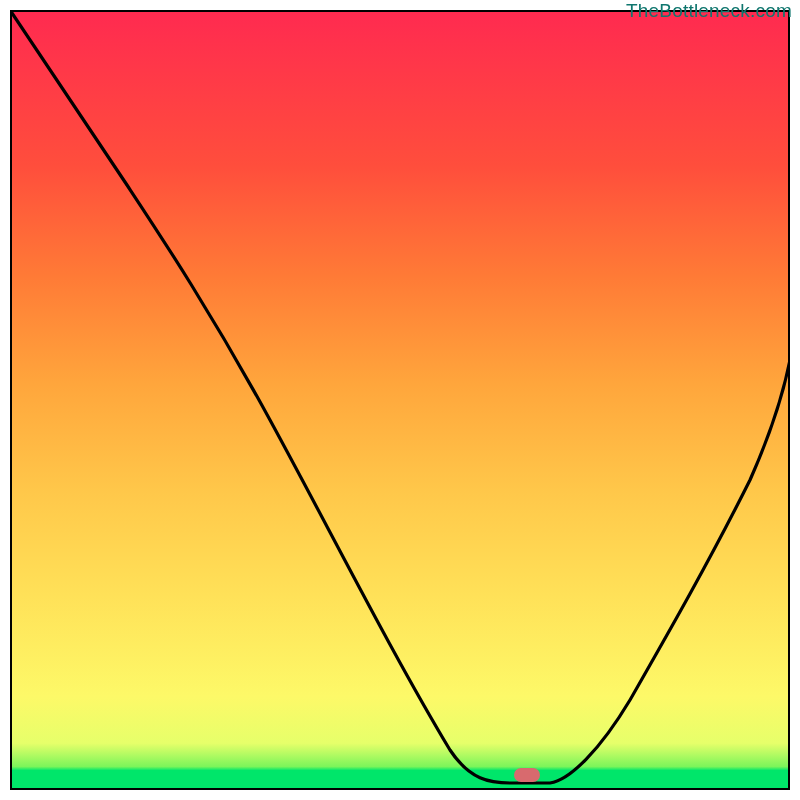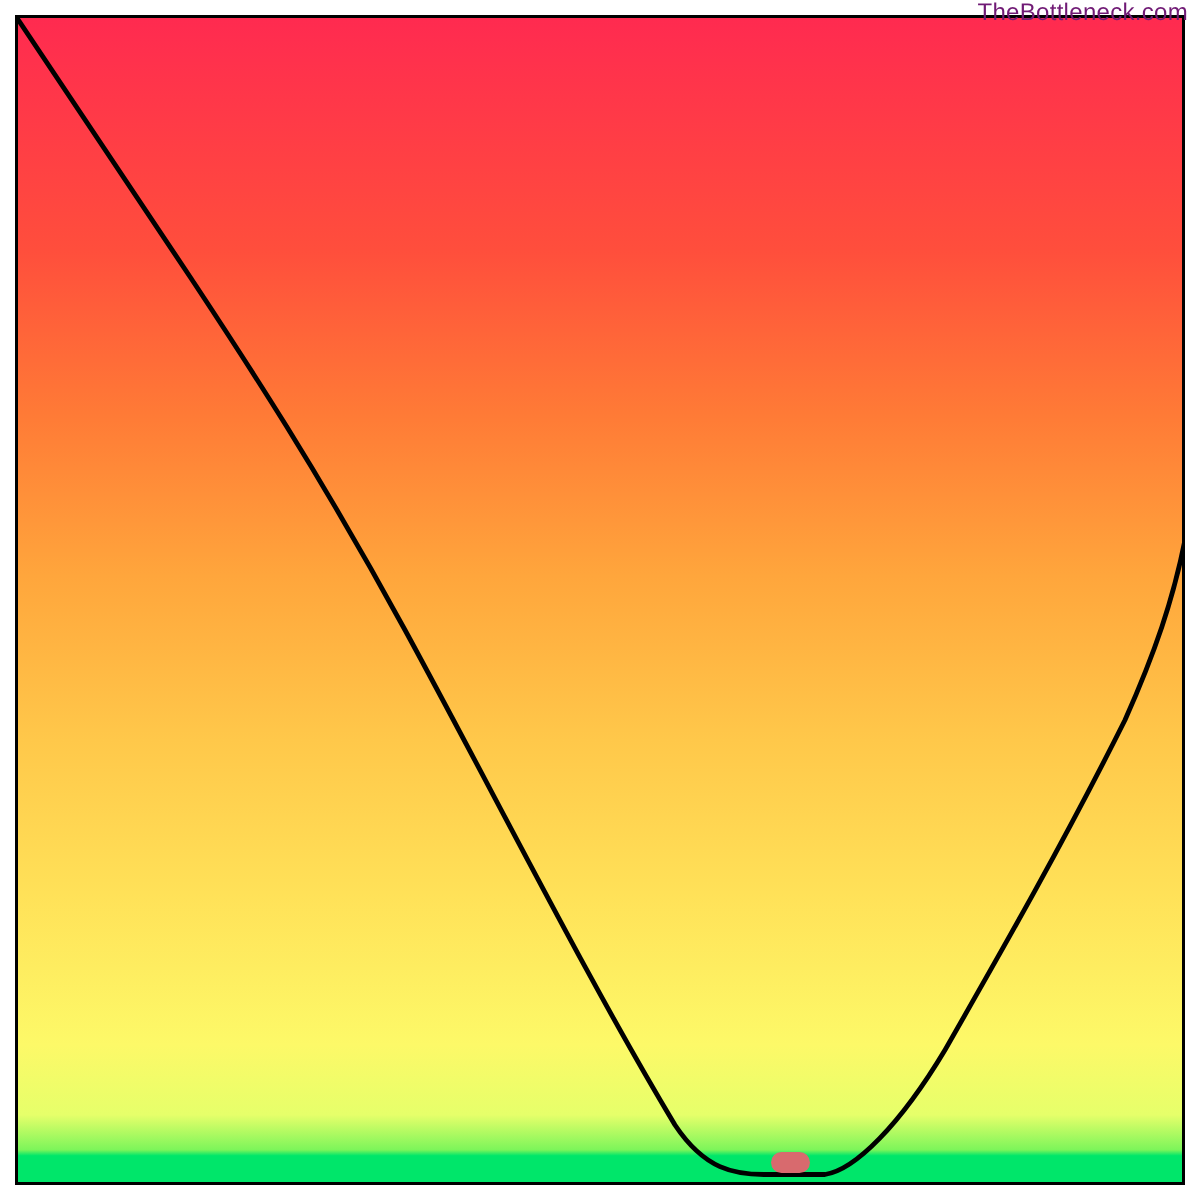--- a/index.html
+++ b/index.html
@@ -43,22 +43,22 @@
     width: 26px;
     height: 14px;
     background: #d86a6e;
     border-radius: 7px;
   }
   .attribution {
     position: absolute;
     right: 8px;
     top: 0px;
     font-family: Arial, Helvetica, sans-serif;
-    font-size: 16px;
-    color: #701a75;
+    font-size: 19px;
+    color: #0f766e;
     letter-spacing: 0.2px;
   }
   .axis-line {
     position: absolute;
     background: #000;
   }
 </style>
 </head>
 <body>
 

